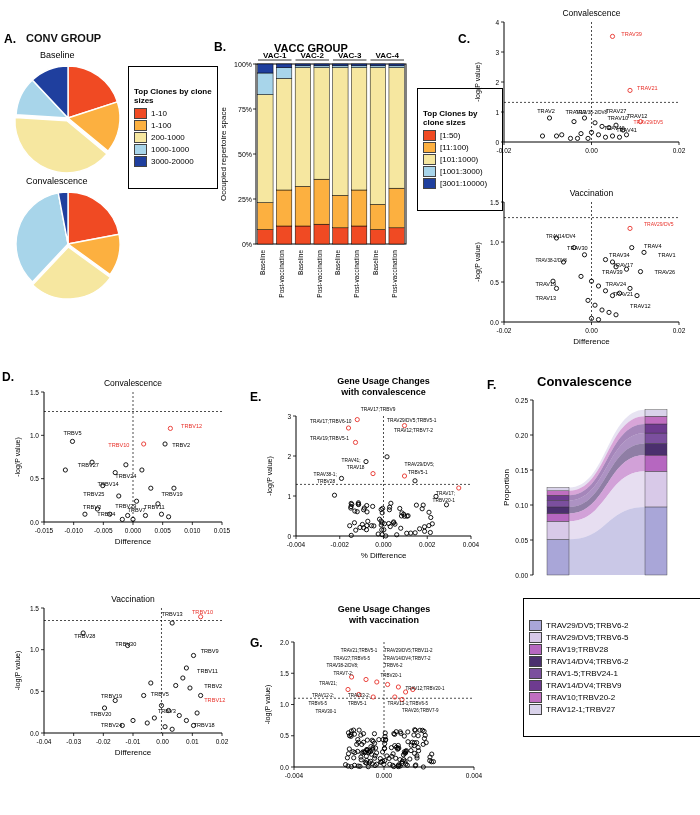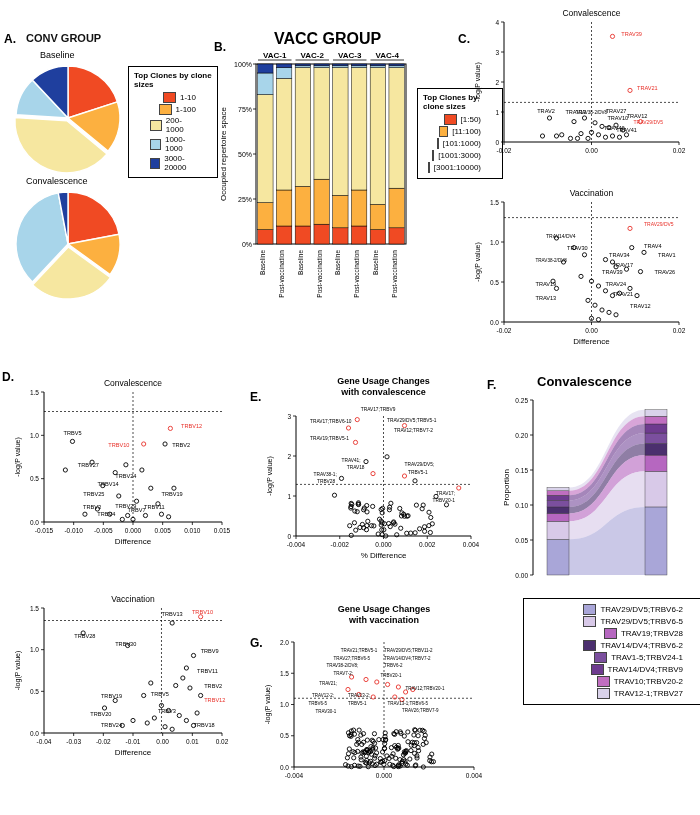--- a/index.html
+++ b/index.html
@@ -1,22 +1,22 @@
 <!DOCTYPE html>
 <html><head>
 <meta charset="utf-8">
 <style>
   html,body{margin:0;padding:0;background:#ffffff;}
   body{width:700px;height:815px;position:relative;font-family:"Liberation Sans",sans-serif;color:#000;overflow:hidden;}
   .panel{position:absolute;}
   .plabel{font-weight:bold;font-size:12px;}
   svg{display:block;overflow:visible;}
   text{font-family:"Liberation Sans",sans-serif;}
-  .legend-box{border:1px solid #000;padding:4px 5px;font-size:8px;}
-  .lg-row{display:flex;align-items:center;margin:1px 16px;justify-content:flex-end;}
+  .legend-box{border:1px solid #000;padding:20px 5px;font-size:8px;}
+  .lg-row{display:flex;align-items:center;margin:1px 0;}
   .lg-sw{width:11px;height:9px;margin-right:4px;border:0.5px solid #444;}
 </style>
 </head>
 <body>
 
 <div class="panel" style="left:4px;top:28px;width:210px;height:270px;">
   <div class="plabel" style="position:absolute;left:0;top:4px;">A.</div>
   <div style="position:absolute;left:22px;top:4px;font-size:11px;font-weight:bold;color:#111;text-align:right;">CONV GROUP</div>
   <div style="position:absolute;left:36px;top:22px;font-size:9px;">Baseline</div>
   <svg width="120" height="112" style="position:absolute;left:4px;top:34px;">
@@ -61,21 +61,21 @@
         <div class="lg-row">
           <span class="lg-sw" style="background: rgb(31, 63, 158);"></span>
           <span>3000-20000</span>
         </div>
       </div>
   </div>
 </div>
 
 <div class="panel" style="left:214px;top:18px;width:250px;height:300px;">
   <div class="plabel" style="position:absolute;left:0;top:22px;">B.</div>
-  <div style="position:absolute;left:60px;top:12px;font-size:16px;font-weight:bold;">VACC GROUP</div>
+  <div style="position:absolute;left:60px;top:24px;font-size:11px;font-weight:bold;">VACC GROUP</div>
   <svg width="250" height="290" style="position:absolute;left:0;top:16px;">
     <g id="panelB">
         <rect x="42" y="30" width="150" height="180" fill="none" stroke="#000" stroke-width="1"></rect>
         <text x="38" y="212.5" text-anchor="end" font-size="7">0%</text>
         <line x1="42" y1="210" x2="39" y2="210" stroke="#000" stroke-width="0.8"></line>
         <text x="38" y="167.5" text-anchor="end" font-size="7">25%</text>
         <line x1="42" y1="165" x2="39" y2="165" stroke="#000" stroke-width="0.8"></line>
         <text x="38" y="122.5" text-anchor="end" font-size="7">50%</text>
         <line x1="42" y1="120" x2="39" y2="120" stroke="#000" stroke-width="0.8"></line>
         <text x="38" y="77.5" text-anchor="end" font-size="7">75%</text>

